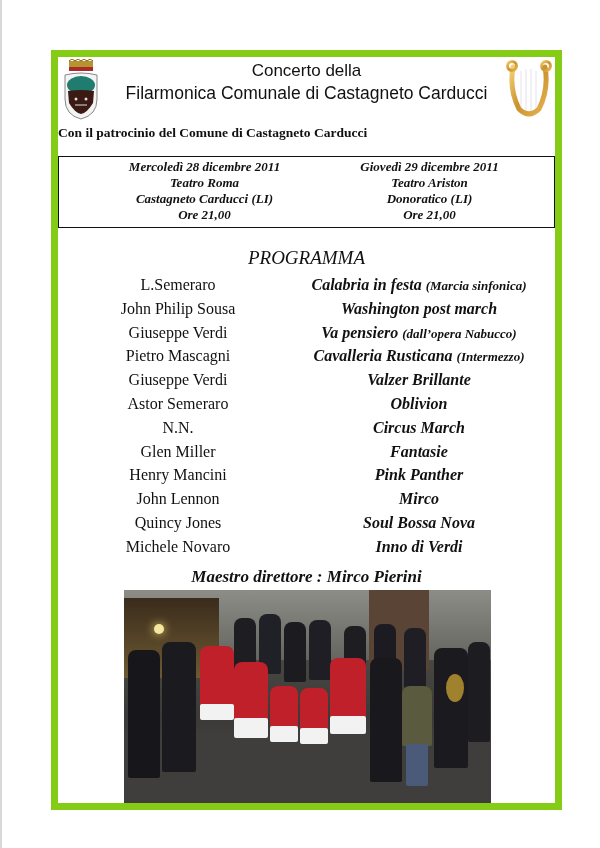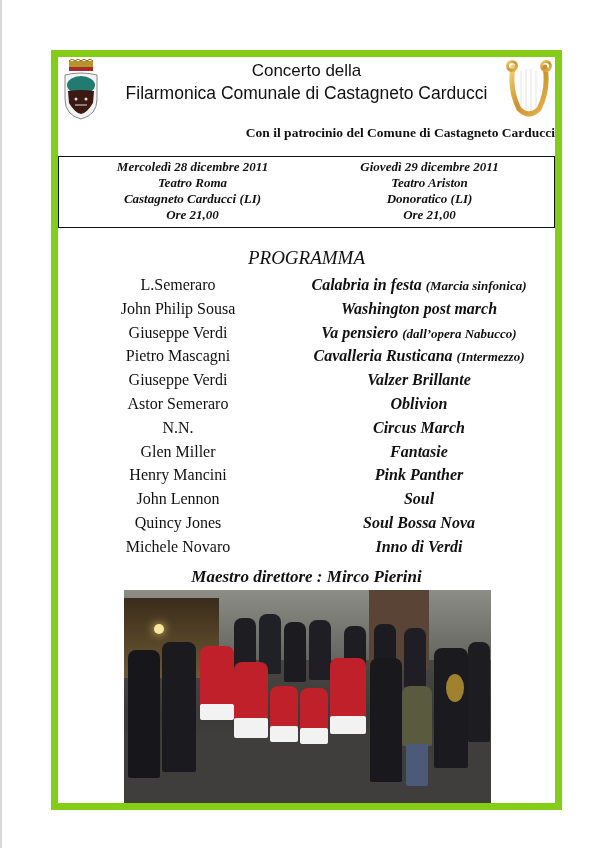--- a/index.html
+++ b/index.html
@@ -21,32 +21,32 @@
   .lyre { position:absolute; left:447px; top:2px; width:48px; height:62px; }
   .title1 {
     position:absolute; left:0; width:497px; top:4px; text-align:center;
     font-family:"Liberation Sans", sans-serif; font-size:17px; line-height:20px;
   }
   .title2 {
     position:absolute; left:0; width:497px; top:26px; text-align:center;
     font-family:"Liberation Sans", sans-serif; font-size:17.5px; line-height:20px;
   }
   .patronage {
-    position:absolute; left:0; width:497px; top:68px; text-align:right;
+    position:absolute; left:0; width:497px; top:68px; text-align:left;
     font-weight:bold; font-size:13.5px; line-height:16px;
   }
   .dates {
     position:absolute; left:0; top:99px; width:495px; height:70px;
     border:1px solid #111; border-width:1.5px 1px 1.5px 1px;
   }
   .date-col {
     position:absolute; top:2px; width:247px; text-align:center;
     font-style:italic; font-weight:bold; font-size:13px; line-height:16px;
   }
-  .date-col.left { left:4px;padding-left:6px; }
+  .date-col.left { left:16px;padding-left:6px; }
   .date-col.right { left:247px; }
   .programma-title {
     position:absolute; left:0; width:497px; top:190px; text-align:center;
     font-style:italic; font-weight:normal; font-size:19px; line-height:22px;
   }
   .program {
     position:absolute; left:0; top:217px; width:497px;
   }
   .row { position:relative; height:23.8px; }
   .composer {
@@ -167,21 +167,21 @@
     <div class="row">
       <div class="composer">Glen Miller</div>
       <div class="piece"><span>Fantasie</span></div>
     </div>
     <div class="row">
       <div class="composer">Henry Mancini</div>
       <div class="piece"><span>Pink Panther</span></div>
     </div>
     <div class="row">
       <div class="composer">John Lennon</div>
-      <div class="piece"><span>Soul</span></div>
+      <div class="piece"><span>Mirco</span></div>
     </div>
     <div class="row">
       <div class="composer">Quincy Jones</div>
       <div class="piece"><span>Soul Bossa Nova</span></div>
     </div>
     <div class="row">
       <div class="composer">Michele Novaro</div>
       <div class="piece"><span>Inno di Verdi</span></div>
     </div>
   </div>

